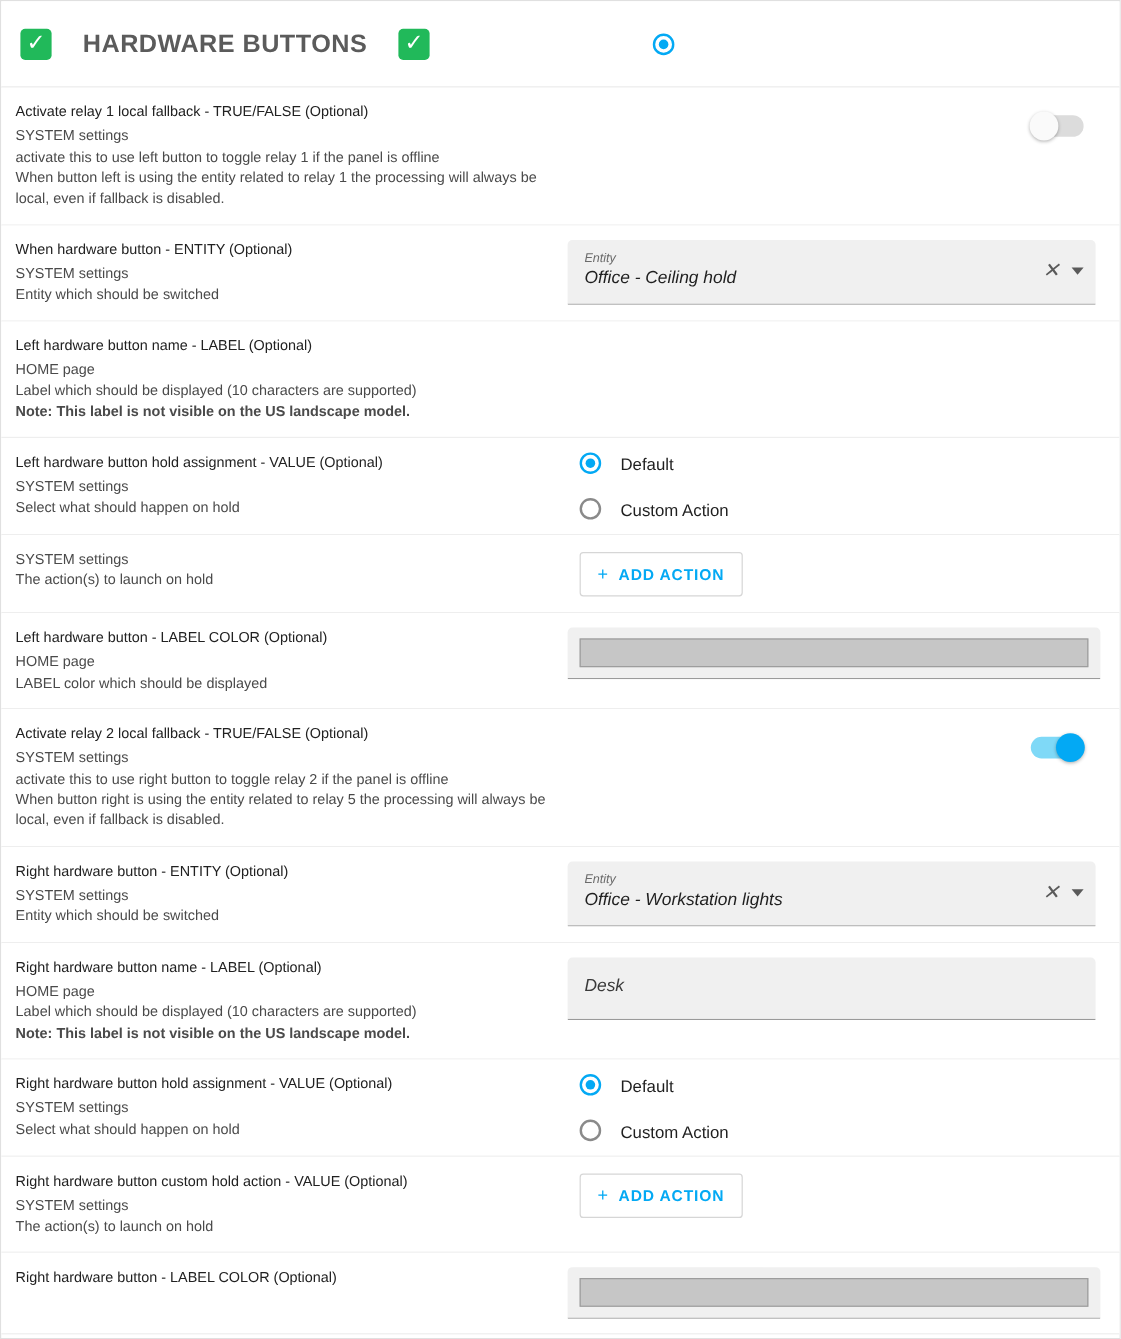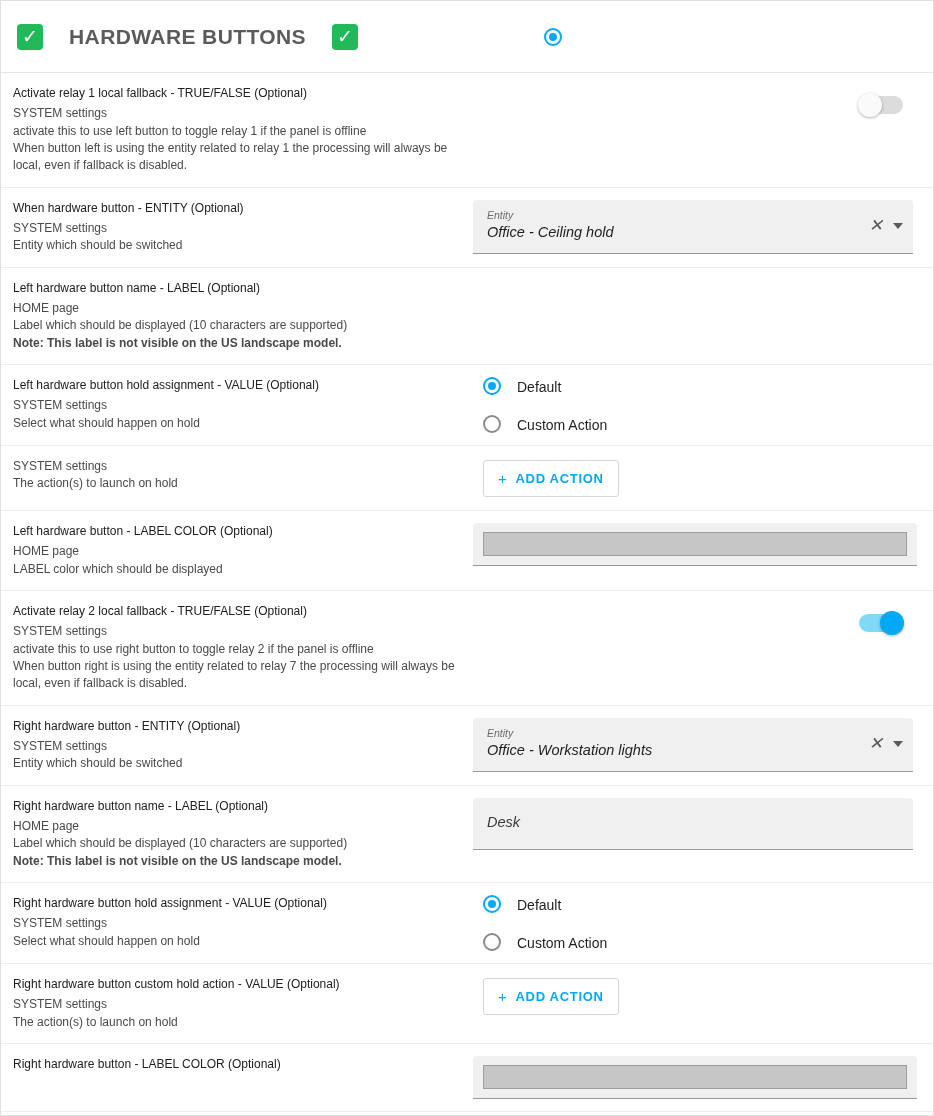--- a/index.html
+++ b/index.html
@@ -316,21 +316,21 @@
         <div class="swatch"></div>
       </div>
     </div>
   </div>
 
   <div class="row">
     <div class="left">
       <div class="lbl">Activate relay 2 local fallback - TRUE/FALSE (Optional)</div>
       <div class="sub">SYSTEM settings</div>
       <div class="sub">activate this to use right button to toggle relay 2 if the panel is offline</div>
-      <div class="sub">When button right is using the entity related to relay 7 the processing will always be local, even if fallback is disabled.</div>
+      <div class="sub">When button right is using the entity related to relay 5 the processing will always be local, even if fallback is disabled.</div>
     </div>
     <div class="right">
       <div class="toggle-wrap">
         <div class="toggle on">
             <div class="knob"></div>
           </div>
       </div>
     </div>
   </div>
 

